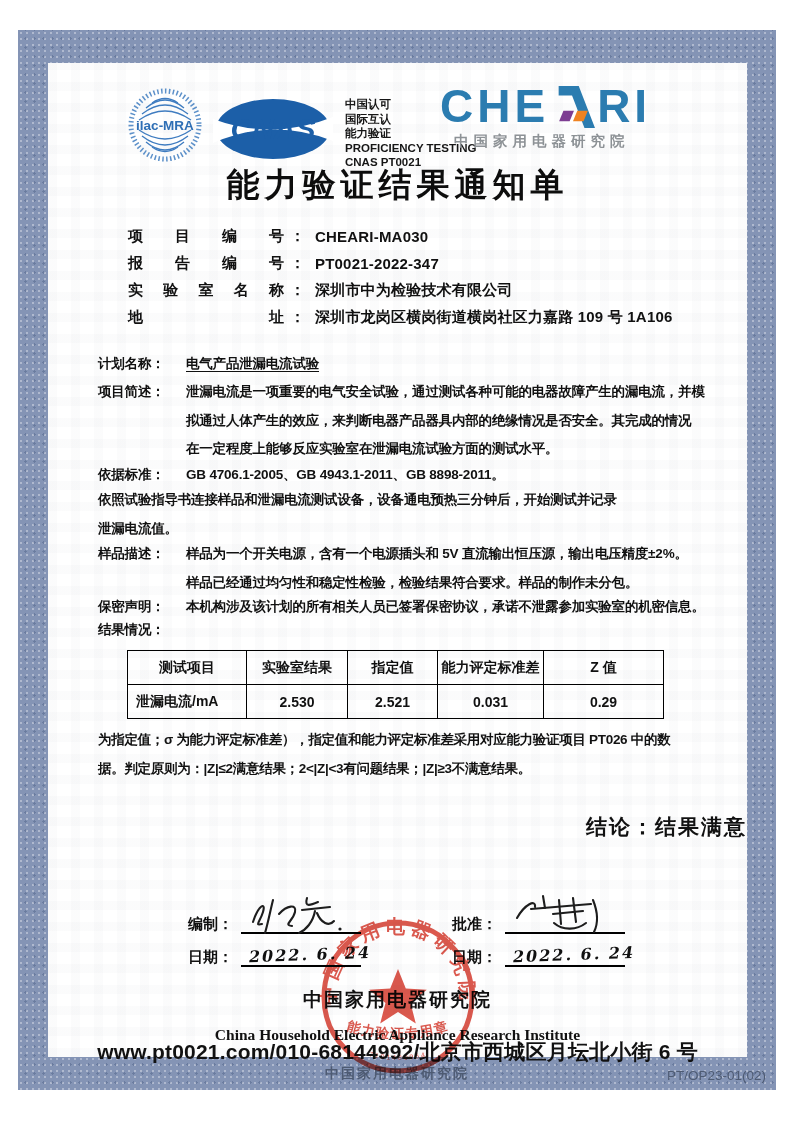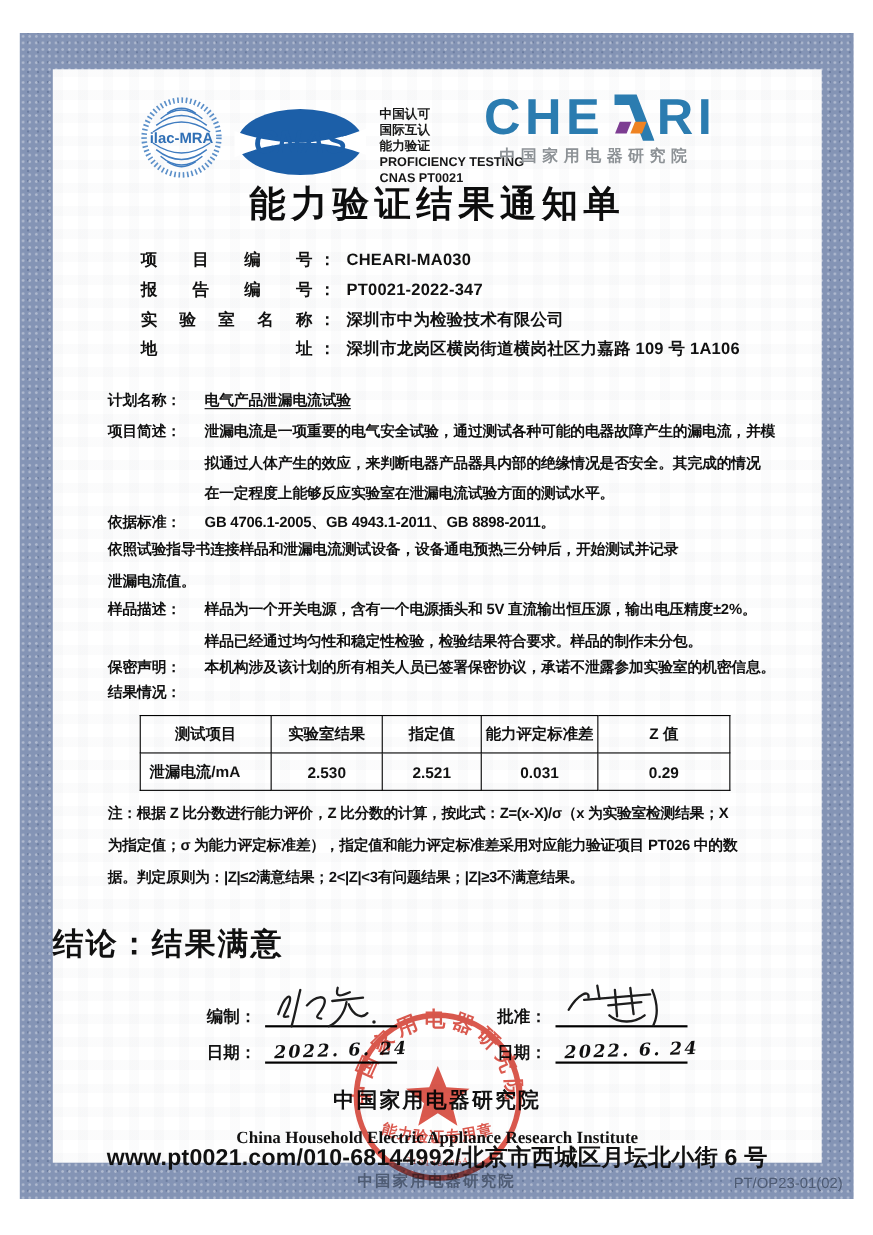--- a/index.html
+++ b/index.html
@@ -54,22 +54,22 @@
     font-weight:bold;font-size:14px;}
   table.result th,table.result td{border:1.5px solid #000;padding:0;height:33px;text-align:center;}
   table.result td.item{text-align:left;padding-left:8px;}
 
   
   .note{position:absolute;left:50px;top:662px;font-weight:bold;font-size:13.5px;
     letter-spacing:-.3px;line-height:29px;}
   .note div{white-space:nowrap;}
 
   
-  .conclusion{position:absolute;top:776px;left:0;width:100%;text-align:left;
-    font-size:28px;font-weight:bold;letter-spacing:2px;}
+  .conclusion{position:absolute;top:750px;left:0;width:100%;text-align:right;
+    font-size:21px;font-weight:bold;letter-spacing:2px;}
 
   
   .sigrow{position:absolute;height:30px;font-weight:bold;font-size:15px;}
   .sig-left{left:140px;} .sig-right{left:404px;}
   .lbl-line{display:flex;align-items:flex-end;}
   .sig-line{display:inline-block;width:120px;border-bottom:2px solid #000;height:26px;
     margin-left:8px;position:relative;}
   .sig-svg{position:absolute;left:4px;bottom:-4px;}
   .hand{font-family:"DejaVu Serif","Liberation Serif",serif;font-style:italic;font-weight:bold;
     font-size:16px;letter-spacing:2px;transform:rotate(-2deg);position:absolute;left:8px;bottom:1px;white-space:nowrap;}
@@ -241,21 +241,20 @@
         <td class="item">泄漏电流/mA</td>
         <td>2.530</td>
         <td>2.521</td>
         <td>0.031</td>
         <td>0.29</td>
       </tr>
     </tbody>
       </table>
 
     <div class="note">
-      <div>注：根据 Z 比分数进行能力评价，Z 比分数的计算，按此式：Z=(x-X)/σ（x 为实验室检测结果；X</div>
       <div>为指定值；σ 为能力评定标准差），指定值和能力评定标准差采用对应能力验证项目 PT026 中的数</div>
       <div>据。判定原则为：|Z|≤2满意结果；2&lt;|Z|&lt;3有问题结果；|Z|≥3不满意结果。</div>
     </div>
 
     <div class="conclusion">结论：结果满意</div>
 
     <div class="sigrow sig-left" style="top:843px">
       <div class="lbl-line">
         <span>编制：</span>
         <span class="sig-line">

